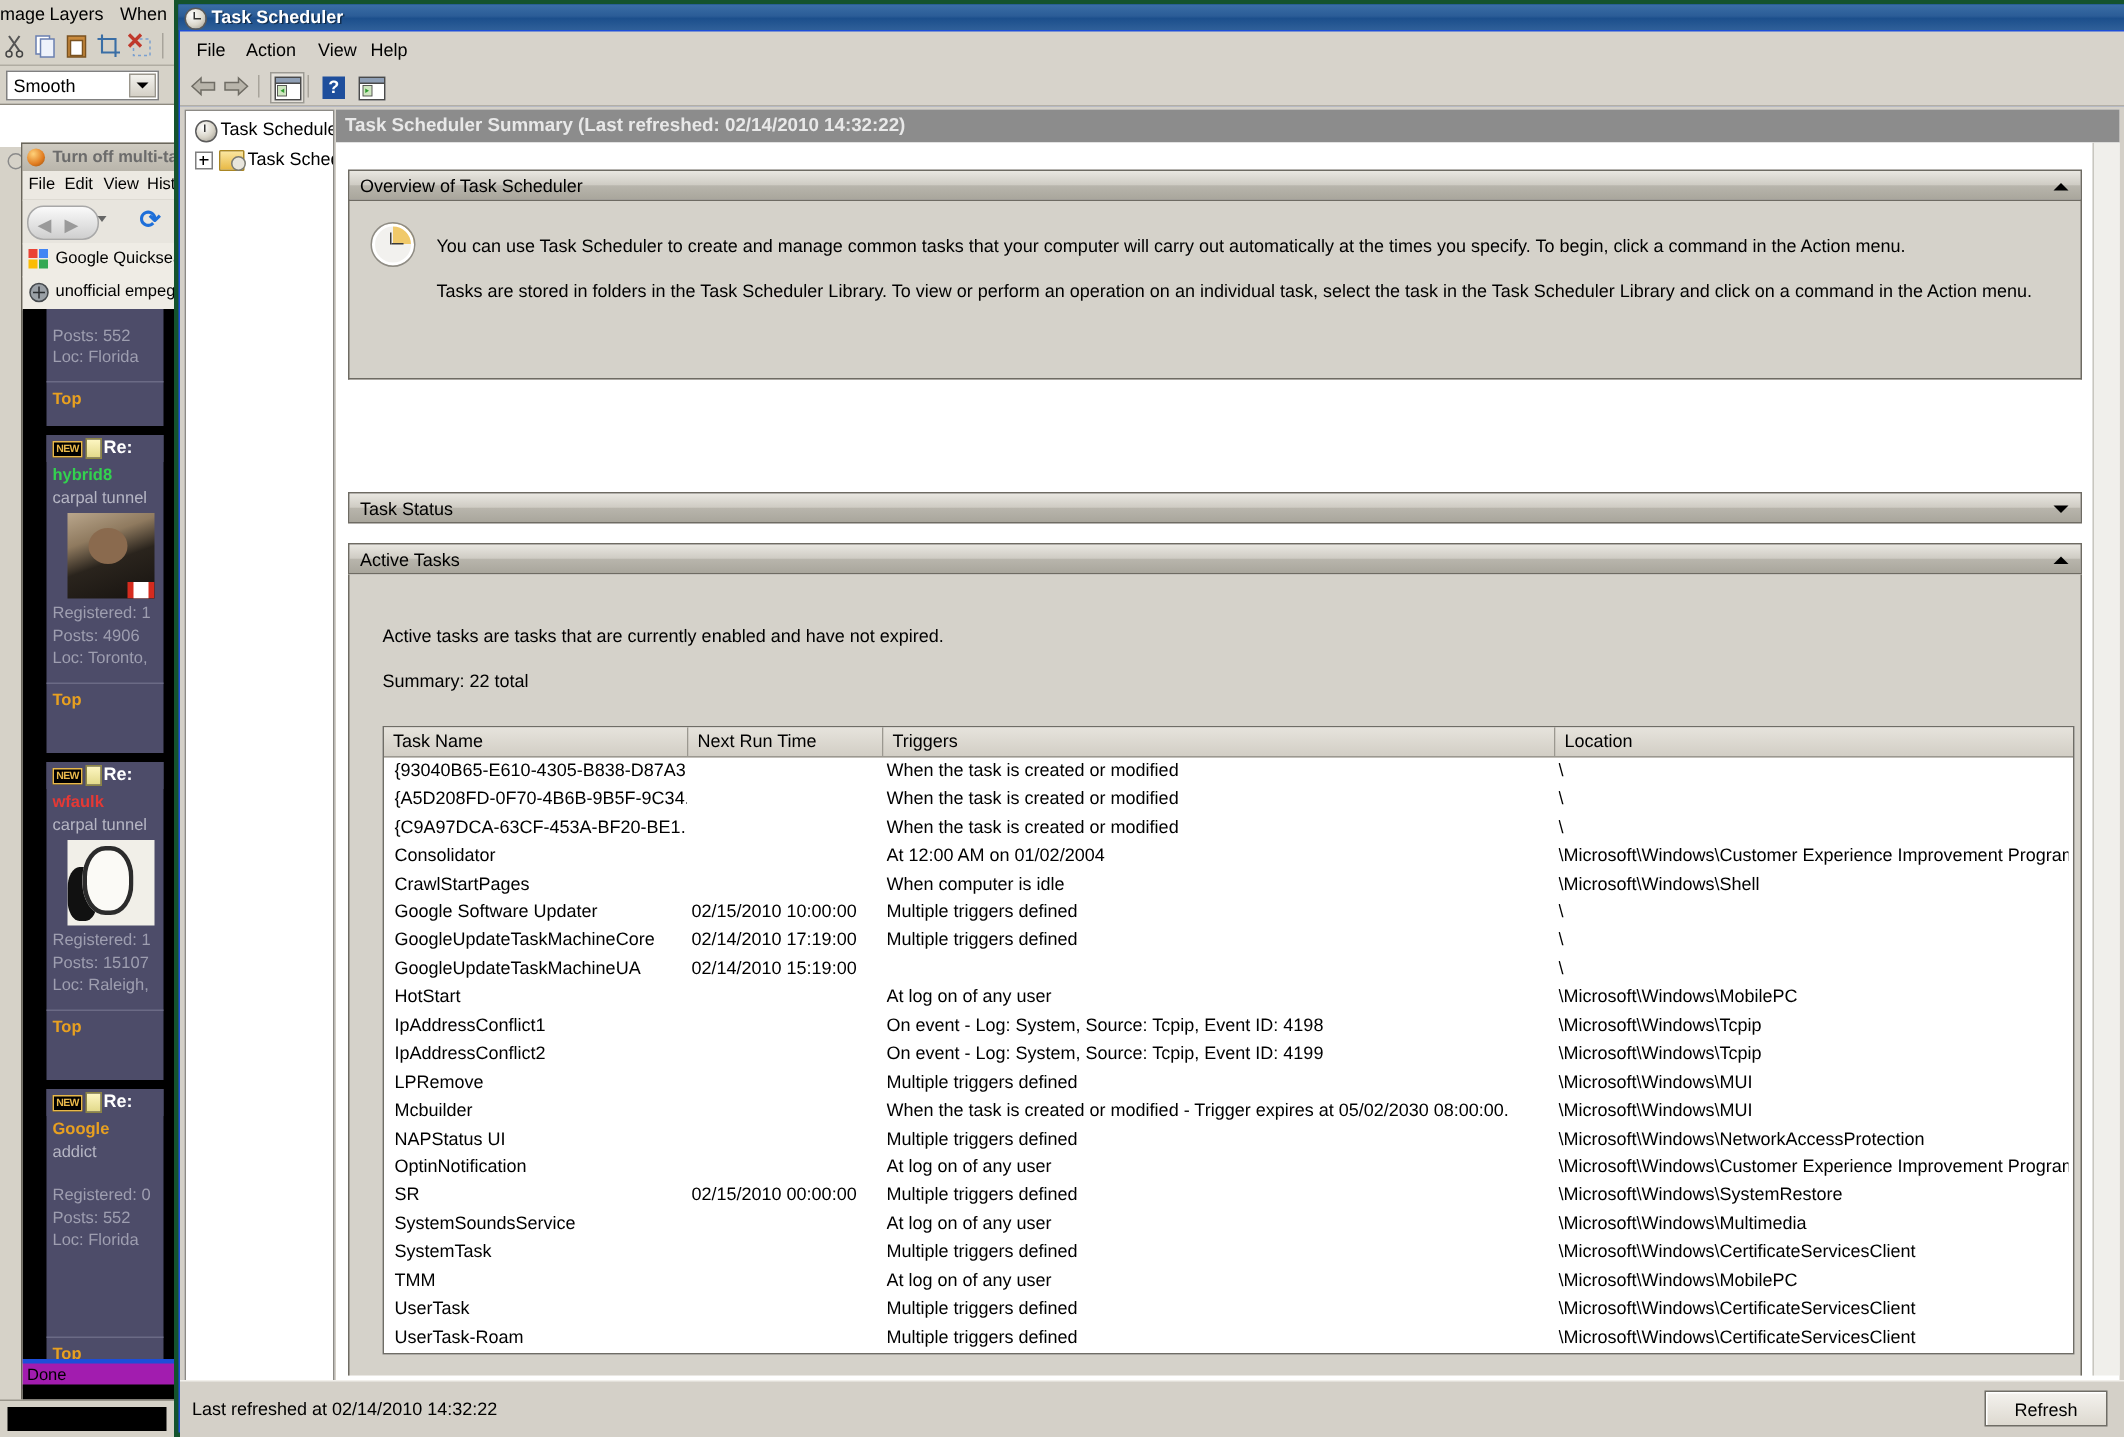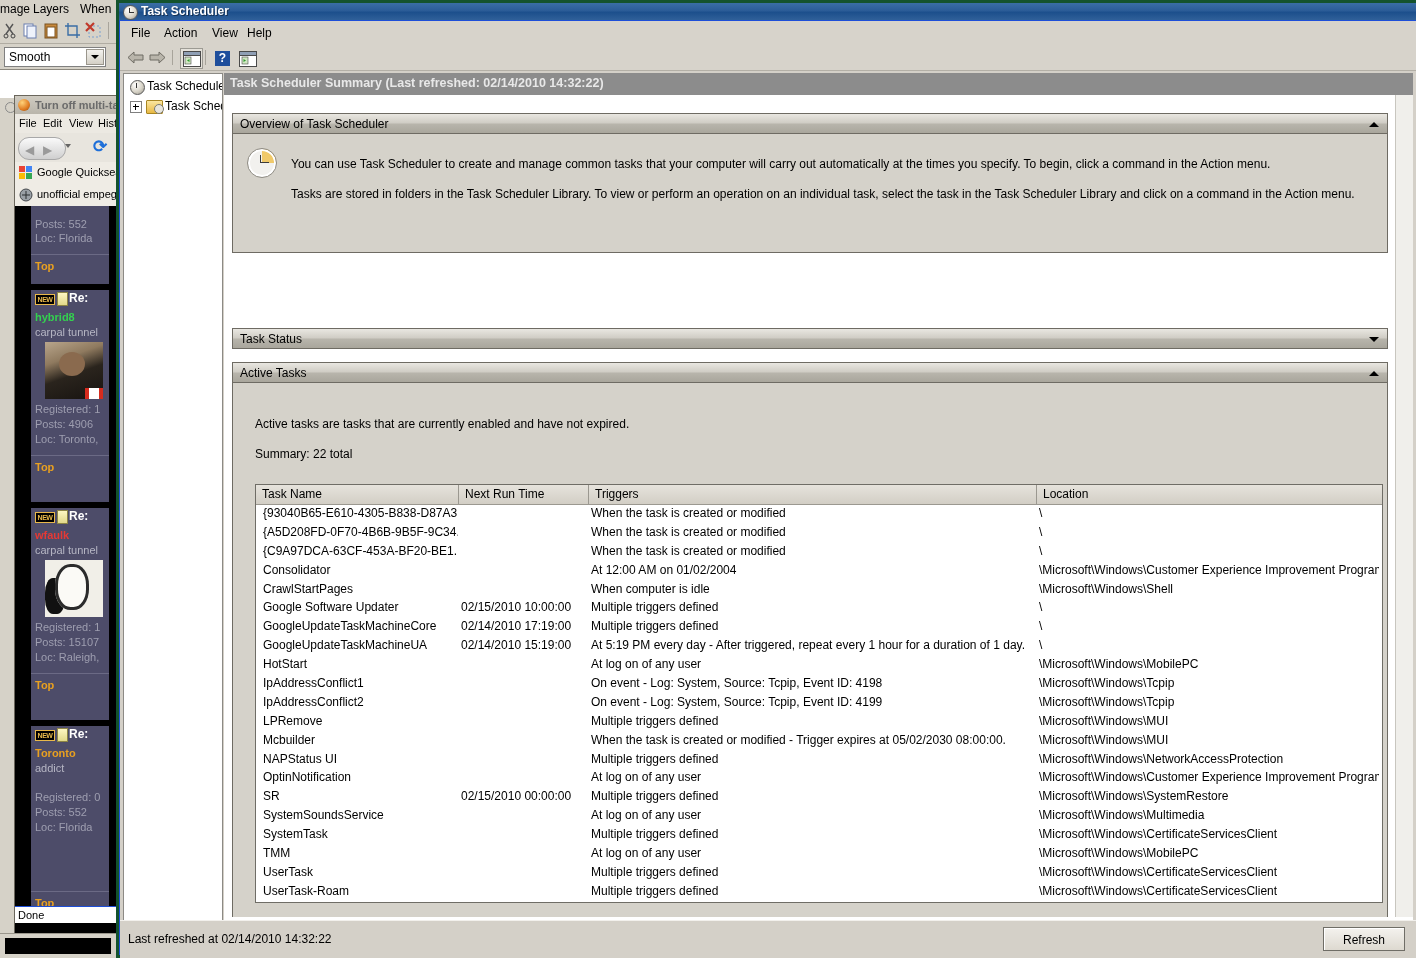--- a/index.html
+++ b/index.html
@@ -58,21 +58,21 @@
   .post .sep{position:absolute;left:0;width:78px;height:1px;background:#6b6a85;}
   .avatar{position:absolute;left:14px;width:58px;height:57px;overflow:hidden;}
   .av1{background:linear-gradient(160deg,#b9a68c 0%,#8f7a5f 30%,#2a241d 55%,#171310 100%);}
   .av1:after{content:"";position:absolute;left:14px;top:10px;width:26px;height:24px;border-radius:50%;background:#8a6a4e;}
   .av1 .flag{position:absolute;right:0;bottom:0;width:18px;height:11px;background:#d52b1e;}
   .av1 .flag:after{content:"";position:absolute;left:4px;top:0;width:10px;height:11px;background:#fff;}
   .av2{background:#f1efe8;}
   .av2:after{content:"";position:absolute;left:10px;top:4px;width:34px;height:46px;border-radius:45%;background:#fbfaf6;box-shadow:inset 0 0 0 3px #2b2b2b;}
   .av2 .blot{position:absolute;left:0;top:18px;width:20px;height:36px;background:#111;border-radius:40%;}
 
-  .fx-status{position:absolute;left:0;top:810px;width:102px;height:17px;background:#ffffff;border-top:1px solid #1d4ed8;}
+  .fx-status{position:absolute;left:0;top:810px;width:102px;height:17px;background:#a21caf;border-top:3px solid #1d4ed8;}
   .fx-status .t{position:absolute;left:3px;top:2px;font-size:11px;color:#000;}
   .fx-bottomblack{position:absolute;left:0;top:827px;width:102px;height:11px;background:#000;}
   .bg-taskbar{position:absolute;left:0;top:933px;width:116px;height:25px;background:#d6d2c8;border-top:1px solid #9a968c;}
   .bg-tb-in{position:absolute;left:5px;top:4px;width:106px;height:16px;background:#000;}
 
   
   .ts{position:absolute;left:116px;top:0;width:1316px;height:958px;background:#1d4ed8;border:3px solid #14532d;box-sizing:border-box;}
   .ts-title{position:absolute;left:0;top:0;width:1298px;height:17px;
      background:linear-gradient(to bottom,#3a6ea5 0%,#2b5c97 45%,#1c4f8c 55%,#2f6099 100%);}
   .ts-title .ico{position:absolute;left:4px;top:2px;width:13px;height:13px;border-radius:50%;
@@ -290,21 +290,21 @@
           <span class="sep" style="top:165px"></span>
           <span class="top" style="top:171px">Top</span>
         </div>
 
         <div class="post" style="top:520px;height:190px">
           <div class="hdr">
             <span class="newbadge">NEW</span>
             <span class="bookico"></span>
             <span class="re">Re:</span>
           </div>
-          <span class="uname" style="top:21px;color:#e8a020">Toronto</span>
+          <span class="uname" style="top:21px;color:#e8a020">Google</span>
           <span class="rank" style="top:36px">addict</span>
           <span class="meta" style="top:65px">Registered: 0</span>
           <span class="meta" style="top:80px">Posts: 552</span>
           <span class="meta" style="top:95px">Loc: Florida</span>
           <span class="sep" style="top:165px"></span>
           <span class="top" style="top:171px">Top</span>
         </div>
       </div>
 
       <div class="fx-status">
@@ -480,21 +480,20 @@
                     </div>
                     <div class="lv-row">
                       <span class="lv-cell c-name">GoogleUpdateTaskMachineCore</span>
                       <span class="lv-cell c-next">02/14/2010 17:19:00</span>
                       <span class="lv-cell c-trig">Multiple triggers defined</span>
                       <span class="lv-cell c-loc">\</span>
                     </div>
                     <div class="lv-row">
                       <span class="lv-cell c-name">GoogleUpdateTaskMachineUA</span>
                       <span class="lv-cell c-next">02/14/2010 15:19:00</span>
-                      <span class="lv-cell c-trig">At 5:19 PM every day - After triggered, repeat every 1 hour for a duration of 1 day.</span>
                       <span class="lv-cell c-loc">\</span>
                     </div>
                     <div class="lv-row">
                       <span class="lv-cell c-name">HotStart</span>
                       <span class="lv-cell c-next"></span>
                       <span class="lv-cell c-trig">At log on of any user</span>
                       <span class="lv-cell c-loc">\Microsoft\Windows\MobilePC</span>
                     </div>
                     <div class="lv-row">
                       <span class="lv-cell c-name">IpAddressConflict1</span>

